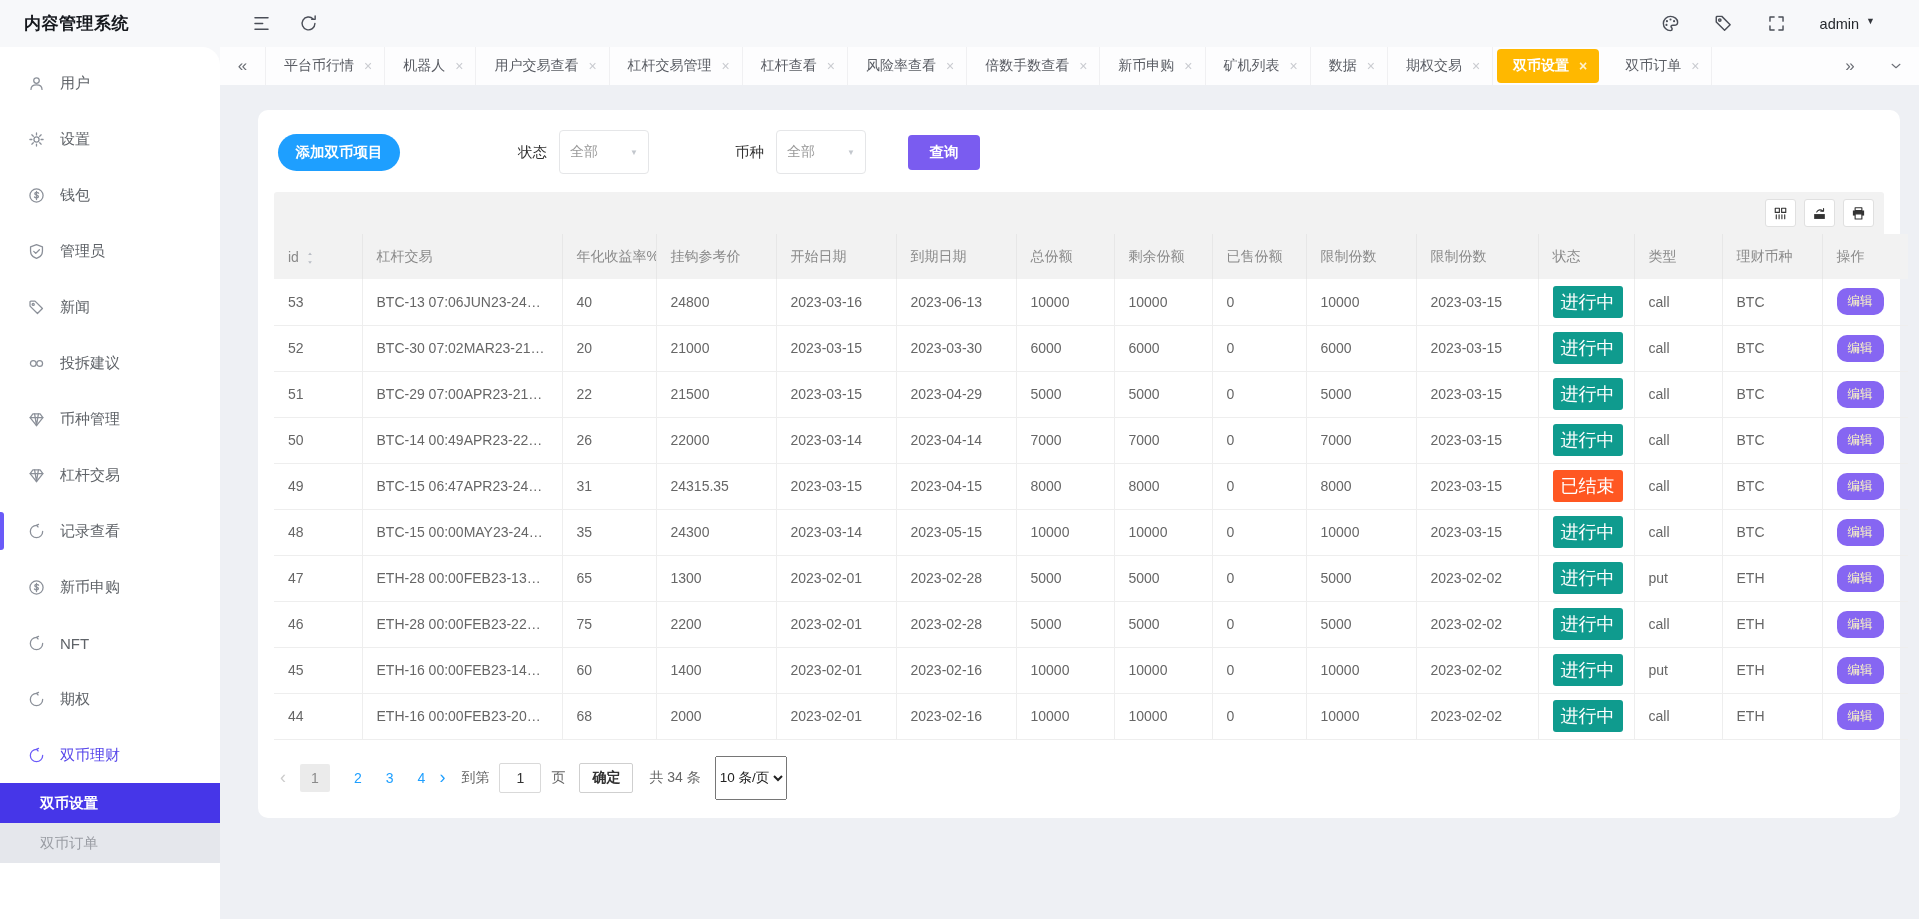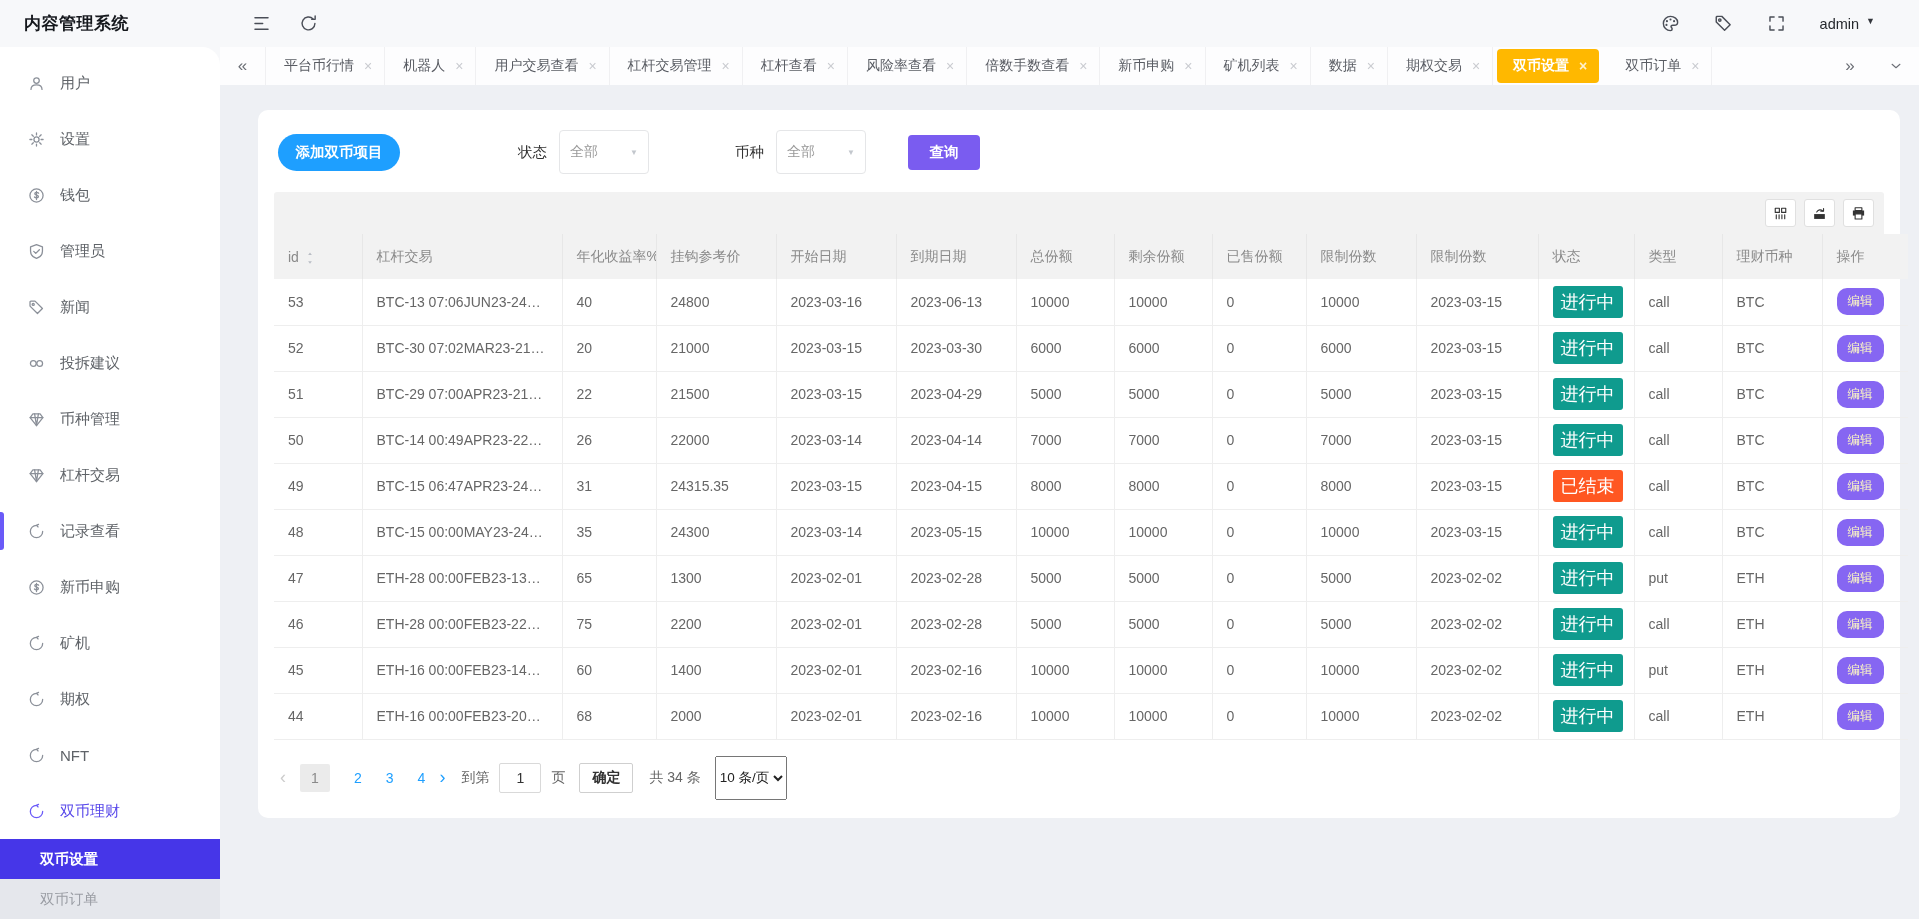--- a/index.html
+++ b/index.html
@@ -200,39 +200,30 @@
         </span>
         <span>新币申购</span>
       </div>
       <div class="menu-item">
         <span class="ico">
           <svg viewBox="0 0 16 16" fill="none" stroke="currentColor" stroke-width="1.2" stroke-linecap="round" stroke-linejoin="round">
             <path d="M13.8 8A5.8 5.8 0 1 1 8 2.2"></path>
             <path d="M8 2.2l1.9-.9M8 2.2l1.5 1.5"></path>
           </svg>
         </span>
-        <span>矿机</span>
+        <span>NFT</span>
       </div>
       <div class="menu-item">
         <span class="ico">
           <svg viewBox="0 0 16 16" fill="none" stroke="currentColor" stroke-width="1.2" stroke-linecap="round" stroke-linejoin="round">
             <path d="M13.8 8A5.8 5.8 0 1 1 8 2.2"></path>
             <path d="M8 2.2l1.9-.9M8 2.2l1.5 1.5"></path>
           </svg>
         </span>
         <span>期权</span>
-      </div>
-      <div class="menu-item">
-        <span class="ico">
-          <svg viewBox="0 0 16 16" fill="none" stroke="currentColor" stroke-width="1.2" stroke-linecap="round" stroke-linejoin="round">
-            <path d="M13.8 8A5.8 5.8 0 1 1 8 2.2"></path>
-            <path d="M8 2.2l1.9-.9M8 2.2l1.5 1.5"></path>
-          </svg>
-        </span>
-        <span>NFT</span>
       </div>
       <div class="menu-item purple">
         <span class="ico">
           <svg viewBox="0 0 16 16" fill="none" stroke="currentColor" stroke-width="1.2" stroke-linecap="round" stroke-linejoin="round">
             <path d="M13.8 8A5.8 5.8 0 1 1 8 2.2"></path>
             <path d="M8 2.2l1.9-.9M8 2.2l1.5 1.5"></path>
           </svg>
         </span>
         <span>双币理财</span>
       </div>

